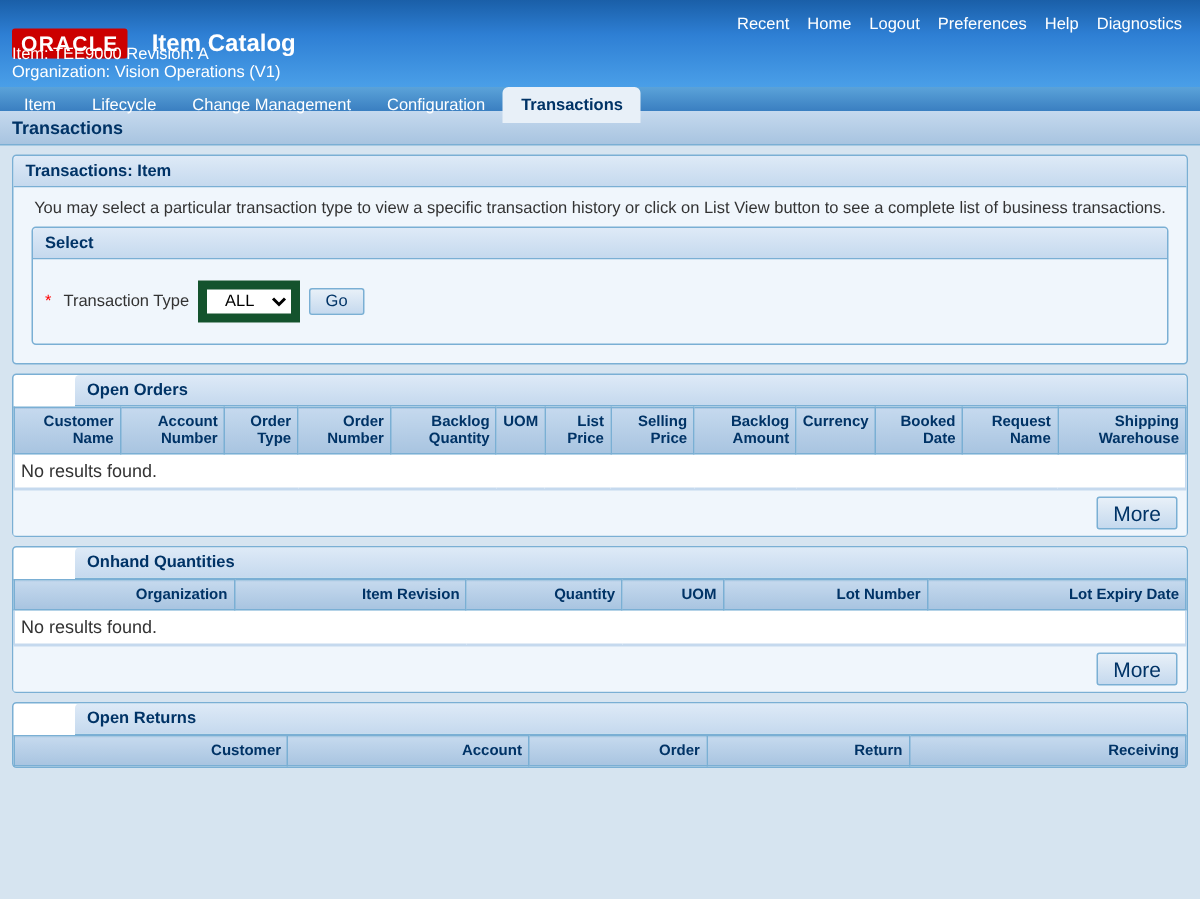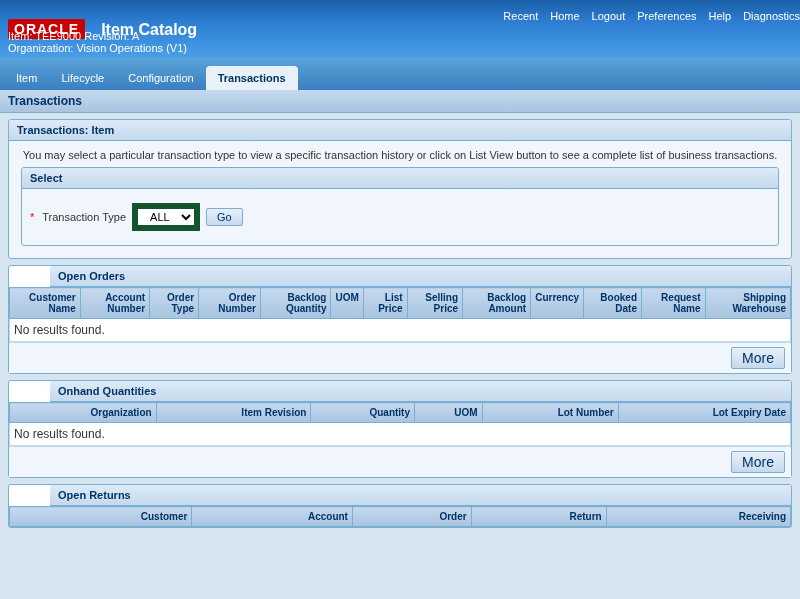--- a/index.html
+++ b/index.html
@@ -36,38 +36,37 @@
     }
     .item-info {
       position: absolute;
       left: 8px;
       bottom: 4px;
       color: white;
       font-size: 11px;
     }
     .top-nav {
       position: absolute;
-      right: 0;
+      right: 12px;
       top: 10px;
       display: flex;
       gap: 12px;
     }
     .top-nav a {
       color: white;
       text-decoration: none;
       font-size: 11px;
     }
 
     
     .tabs-bar {
       background: linear-gradient(180deg, #5ba3d9 0%, #3a7fc1 100%);
       display: flex;
-      align-items: flex-end;
       padding: 0 4px;
-      height: 32px;
+      height: 16px;
     }
     .tab {
       padding: 4px 12px;
       font-size: 11px;
       cursor: pointer;
       border-radius: 4px 4px 0 0;
       color: white;
       background: transparent;
       border: none;
       height: 24px;
@@ -213,20 +212,21 @@
     <a href="#">Logout</a>
     <a href="#">Preferences</a>
     <a href="#">Help</a>
     <a href="#">Diagnostics</a>
   </div>
 </div>
 
 <div class="tabs-bar">
   <button class="tab">Item</button>
   <button class="tab">Lifecycle</button>
+  <button class="tab">Change Management</button>
   <button class="tab">Configuration</button>
   <button class="tab active">Transactions</button>
 </div>
 
 <div class="page-title-bar">Transactions</div>
 
 <div class="section">
   <div class="section-header">Transactions: Item</div>
   <div class="section-body">
     <div class="section-desc">You may select a particular transaction type to view a specific transaction history or click on List View button to see a complete list of business transactions.</div>

